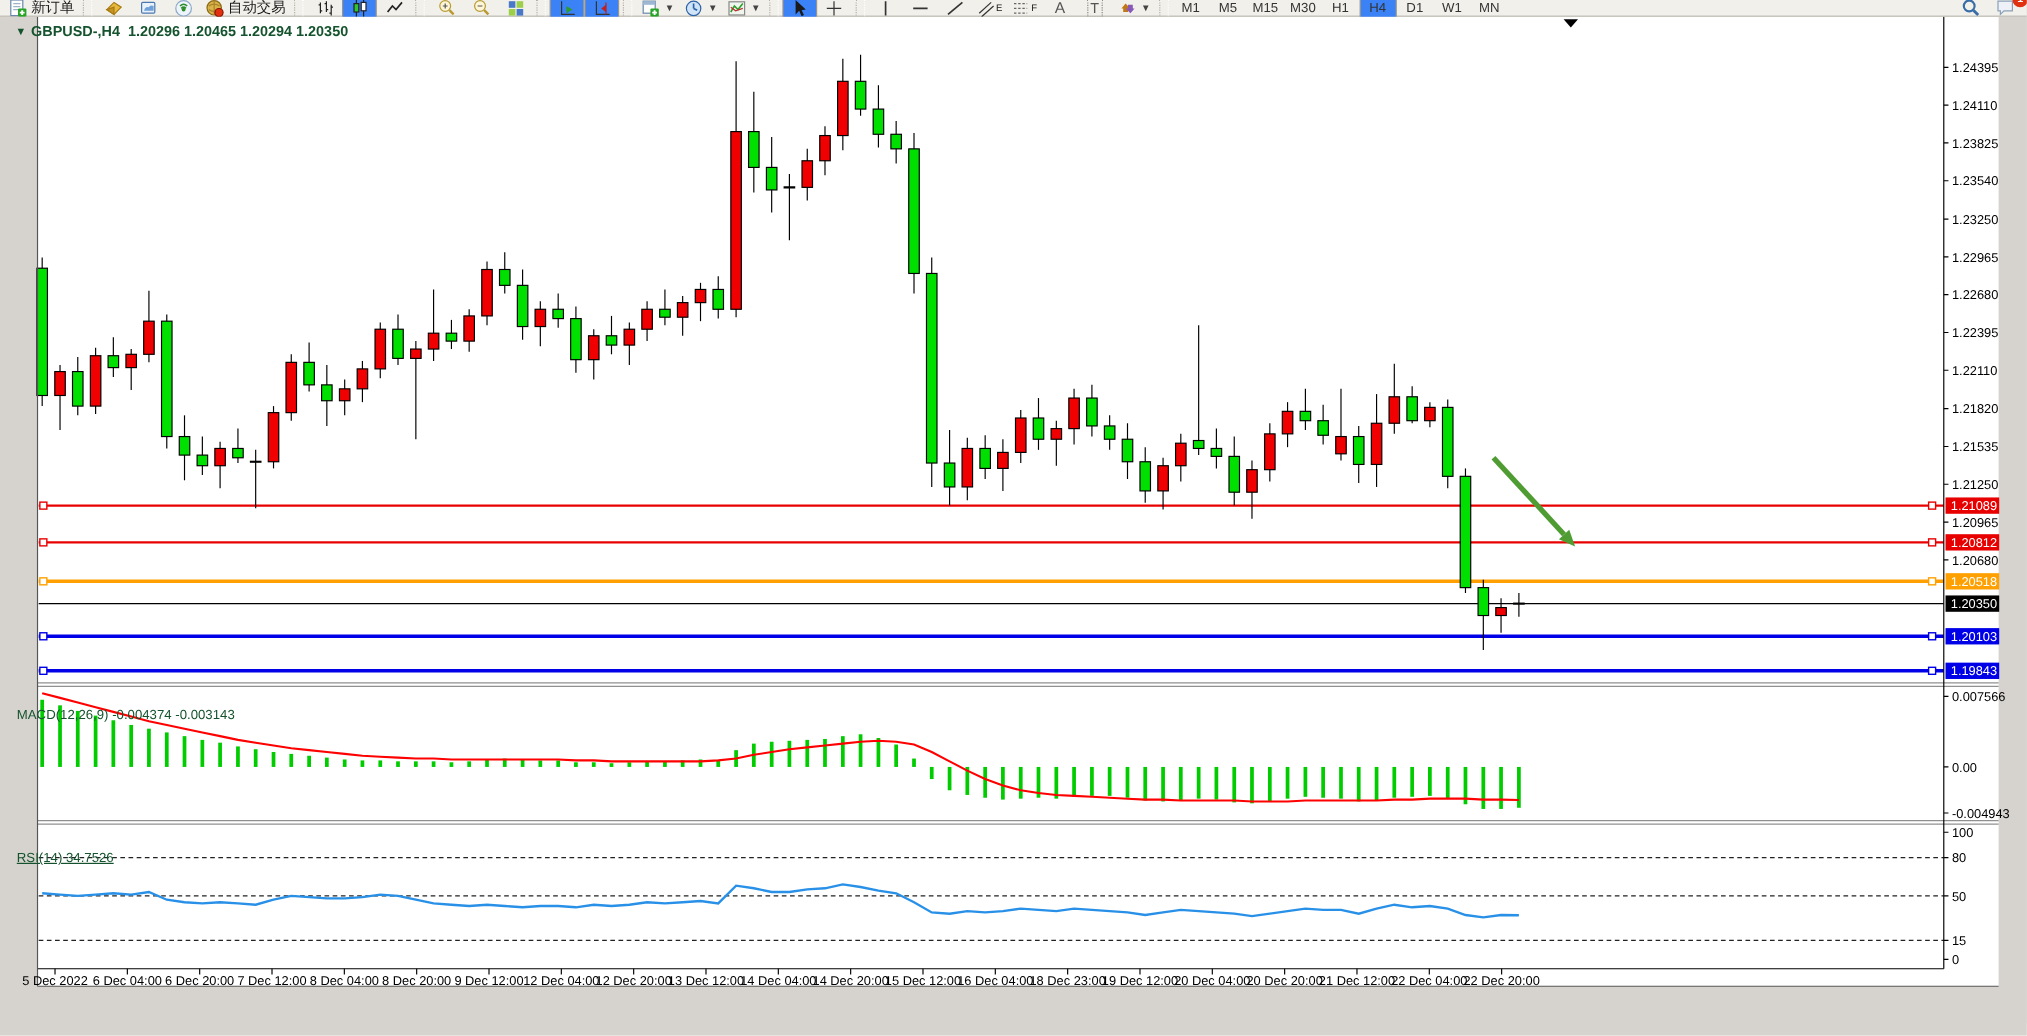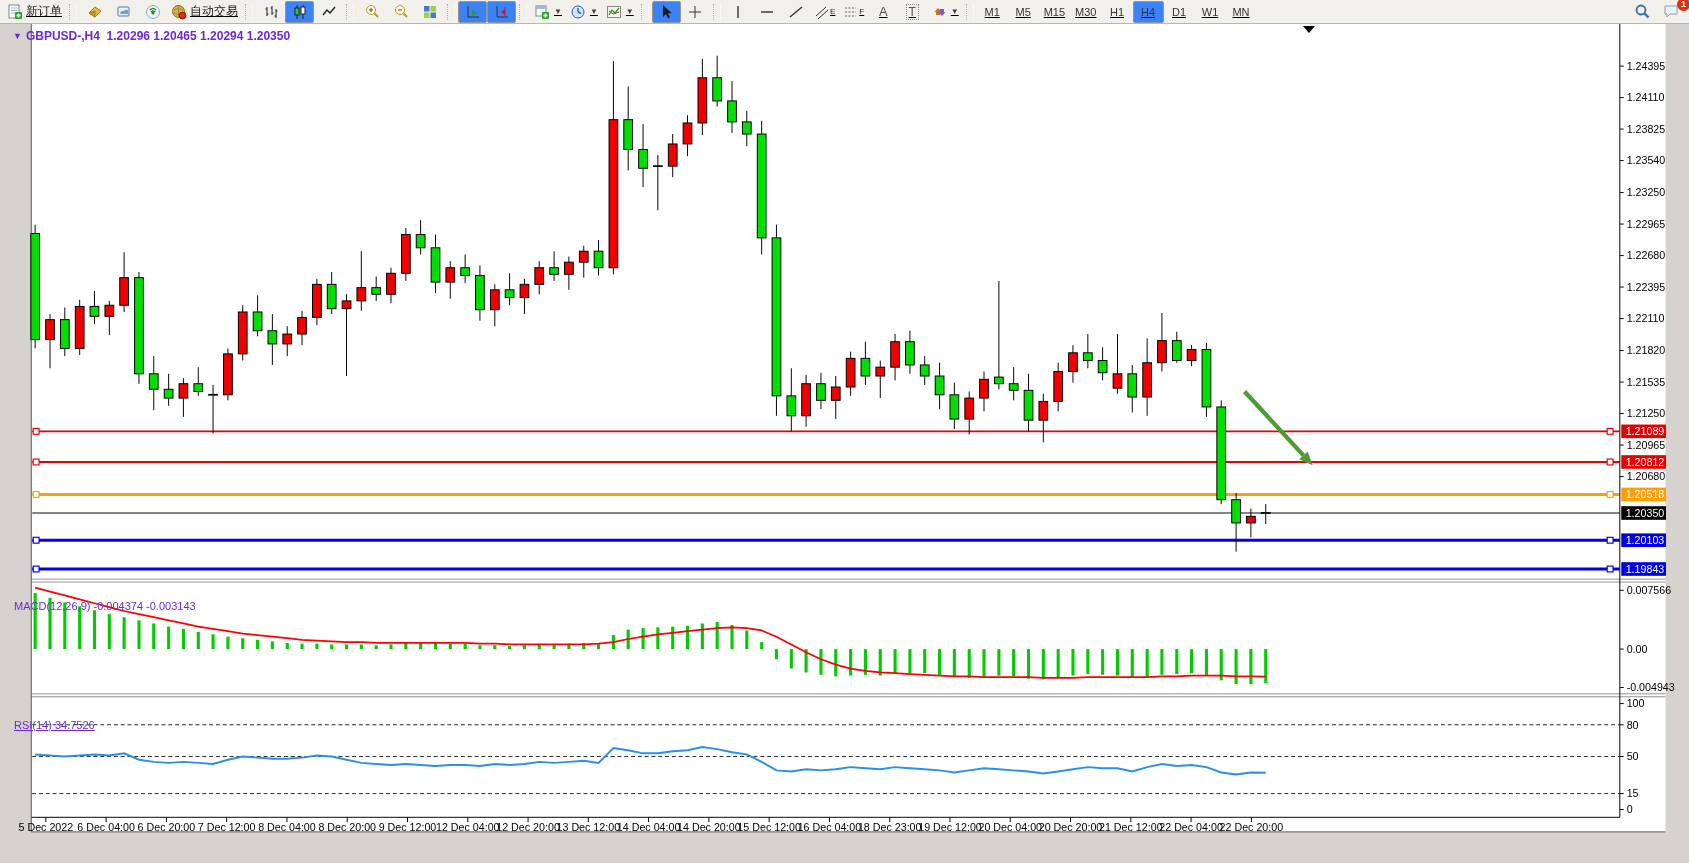--- a/index.html
+++ b/index.html
@@ -1,35 +1,35 @@
 <!DOCTYPE html>
 <html><head>
 <meta charset="utf-8">
 <style>
   html,body{margin:0;padding:0;}
   body{width:1689px;height:863px;overflow:hidden;background:#d6d3ce;
        font-family:"Liberation Sans",sans-serif;-webkit-font-smoothing:antialiased;}
   
-  .toolbar{height:24px;background:#f2f0eb;border-bottom:1px solid #b9b6ae;
-           display:flex;align-items:center;padding:0 3px;box-sizing:border-box;text-decoration:underline;}
+  .toolbar{height:14px;background:#f2f0eb;border-bottom:1px solid #b9b6ae;
+           display:flex;align-items:center;padding:0 3px;box-sizing:border-box;}
   .tbtn{height:20px;min-width:21px;display:flex;align-items:center;justify-content:center;
         gap:3px;padding:0 3px;border:1px solid transparent;border-radius:2px;
         font-size:12px;color:#1a1a1a;cursor:default;white-space:nowrap;}
   .tbtn.pressed{border:1px solid #98948b;background:#3b82f6;}
   .tf{font-size:11px;color:#333;padding:0 4px;}
   .caret{font-size:8px;color:#444;margin-left:1px;}
   .grip{width:6px;height:16px;border-left:1px dotted #b3b0a8;border-right:1px dotted #fff;margin:0 3px;}
   .spacer{flex:1;}
   .badge{position:absolute;top:-4px;right:-5px;background:#e03010;color:#fff;border-radius:50%;
          width:13px;height:13px;font-size:9px;display:flex;align-items:center;justify-content:center;font-weight:bold;}
   .icon{display:block;}
   
   .chart-wrap{position:relative;width:1689px;height:839px;background:#d6d3ce;}
   #chart-svg{position:absolute;left:0;top:0;}
-  .overlay-label{position:absolute;font-size:12px;color:#6d28d9;z-index:5;white-space:pre;}
+  .overlay-label{position:absolute;font-size:12px;color:#14532d;z-index:5;white-space:pre;}
   #title-bar{left:13px;top:5px;font-weight:bold;}
   #title-bar .tri{font-size:9px;vertical-align:1px;margin-right:4px;}
   #macd-label{left:14px;top:576px;font-size:11px;}
   #rsi-label{left:14px;top:695px;font-size:11px;text-decoration:underline;}
   #shift-marker{position:absolute;left:1303px;top:2px;width:0;height:0;
      border-left:6px solid transparent;border-right:6px solid transparent;border-top:7px solid #000;}
 </style>
 </head>
 <body>
 

